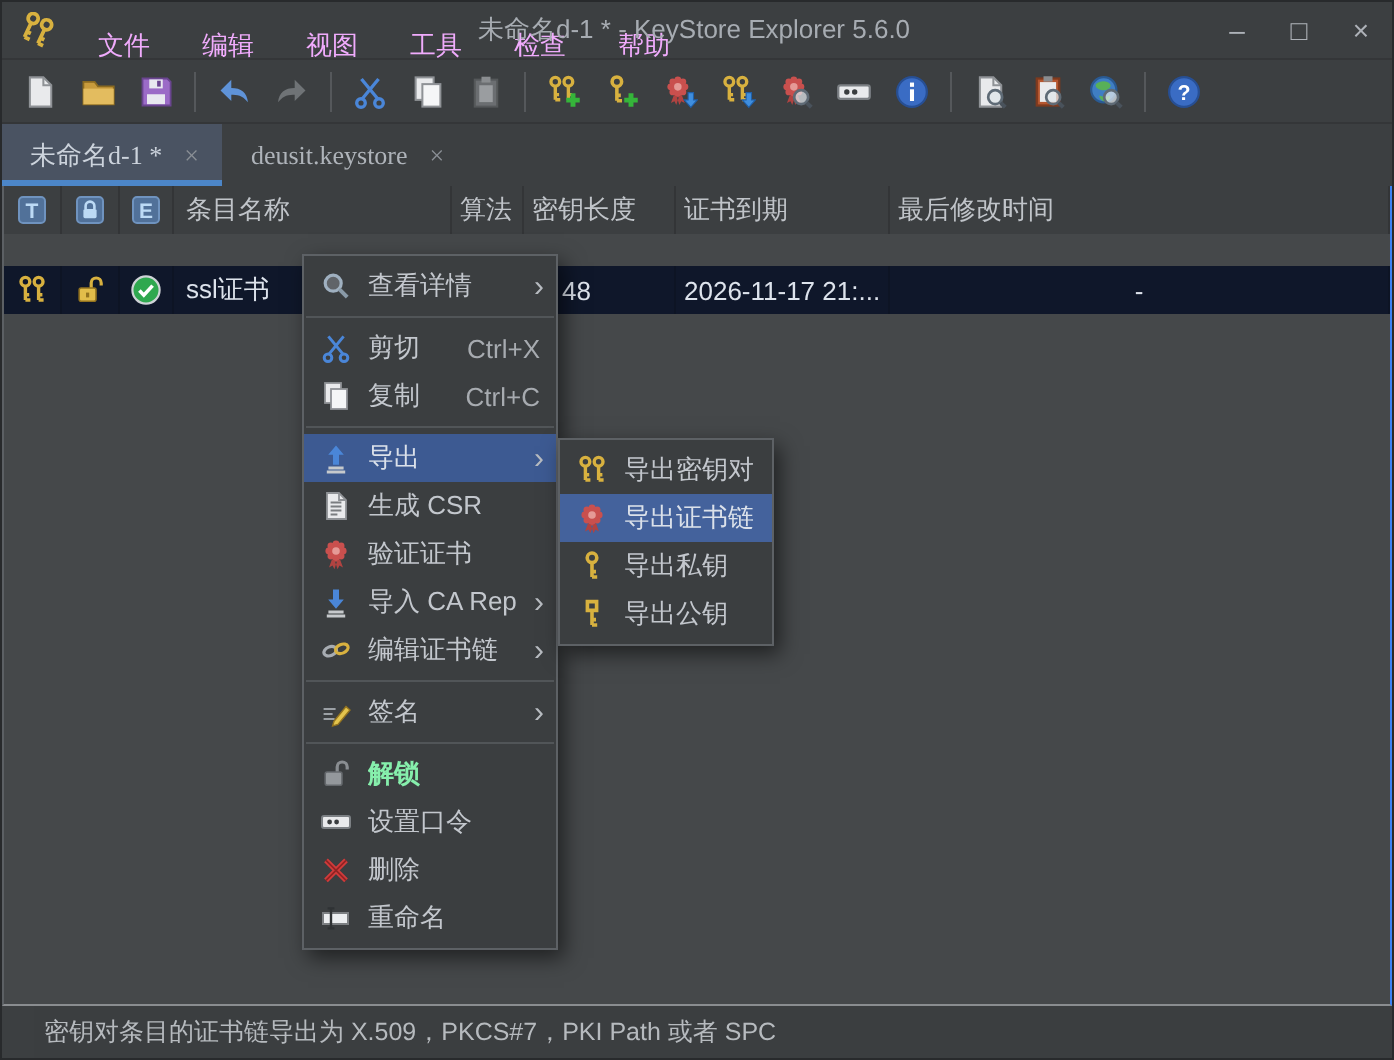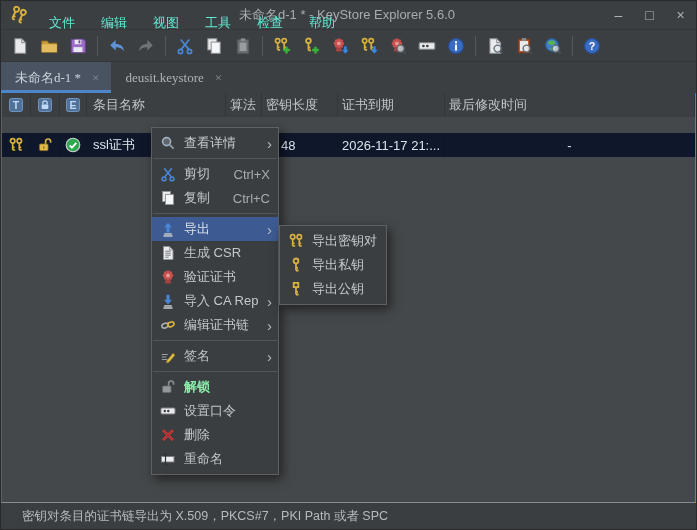--- a/index.html
+++ b/index.html
@@ -9,21 +9,21 @@
     background:#3c3f41; color:#c3c7cd; font-size:13px;
     position:relative; border:1px solid #282a2c;
   }
   svg.i16 { width:16px; height:16px; display:block; }
   svg.i18 { width:18px; height:18px; display:block; }
 
   
   .titlebar { height:28px; display:flex; align-items:center; background:#3c3f41; position:relative; }
   .appicon { width:18px; height:18px; margin:0 9px 0 8px; }
   .menubar { display:flex; height:100%; }
-  .menubar-item { padding:0 13px; display:flex; align-items:center; color:#5eead4; cursor:default;margin-top:16px; }
+  .menubar-item { padding:0 13px; display:flex; align-items:center; color:#f0abfc; cursor:default;margin-top:16px; }
   .wtitle { position:absolute; left:238px; top:0; height:28px; display:flex; align-items:center; color:#a7acb2; }
   .wincontrols { position:absolute; right:0; top:0; height:28px; display:flex; }
   .winbtn { width:31px; height:28px; display:flex; align-items:center; justify-content:center; color:#aeb2b8; font-size:14px; }
 
   
   .toolbar { height:32px; display:flex; align-items:center; padding-left:7px; background:#3c3f41; border-top:1px solid #343638; }
   .tbtn { width:24px; height:26px; display:flex; align-items:center; justify-content:center; border-radius:3px; margin-right:5px; }
   .tsep { width:1px; height:20px; background:#55585b; margin:0 7px 0 2px; }
 
   
@@ -49,21 +49,21 @@
   .tempty { flex:1; background:#45484a; }
 
   
   .statusbar { position:absolute; left:16px; right:0; bottom:0; height:26px; background:#3b3e40;
                display:flex; align-items:center; padding:0 5px; color:#b6babe; font-size:12.5px; }
 
   
   .popup { position:absolute; background:#3b3e40; border:1px solid #5d6165;
            box-shadow:3px 4px 10px rgba(0,0,0,.55); padding:3px 0; z-index:10; }
   #ctxmenu { left:150px; top:126px; width:128px; }
-  #submenu { left:278px; top:224px; width:108px; z-index:11; }
+  #submenu { left:278px; top:218px; width:108px; z-index:11; }
   .mi { height:24px; display:flex; align-items:center; gap:8px; padding:0 6px 0 8px; color:#c3c7cd; font-size:13px; white-space:nowrap; }
   .mi .ic { width:16px; flex:0 0 16px; }
   .mi .lbl { flex:1; overflow:hidden; }
   .mi .sc { color:#a7abb0; margin-right:2px; }
   .mi .arr { color:#b7bbc0; font-size:15px; line-height:1; }
   .mi.hl { background:#3d5a92; color:#dbe1ea; }
   .mi.hl2 { background:#44629c; color:#dbe1ea; }
   .mi.dis { color:#86efac;font-weight:bold; }
   .msep { height:1px; background:#515558; margin:3px 1px; }
 </style>
@@ -581,20 +581,28 @@
 
 <div class="popup" id="submenu">
   <div class="mi">
     <span class="ic">
         <svg class="i16" viewBox="0 0 16 16">
           <use href="#i-keypair"></use>
         </svg>
       </span>
     <span class="lbl">导出密钥对</span>
   </div>
+  <div class="mi hl2">
+    <span class="ic">
+        <svg class="i16" viewBox="0 0 16 16">
+          <use href="#i-seal"></use>
+        </svg>
+      </span>
+    <span class="lbl">导出证书链</span>
+  </div>
   <div class="mi">
     <span class="ic">
         <svg class="i16" viewBox="0 0 16 16">
           <use href="#i-key"></use>
         </svg>
       </span>
     <span class="lbl">导出私钥</span>
   </div>
   <div class="mi">
     <span class="ic">

